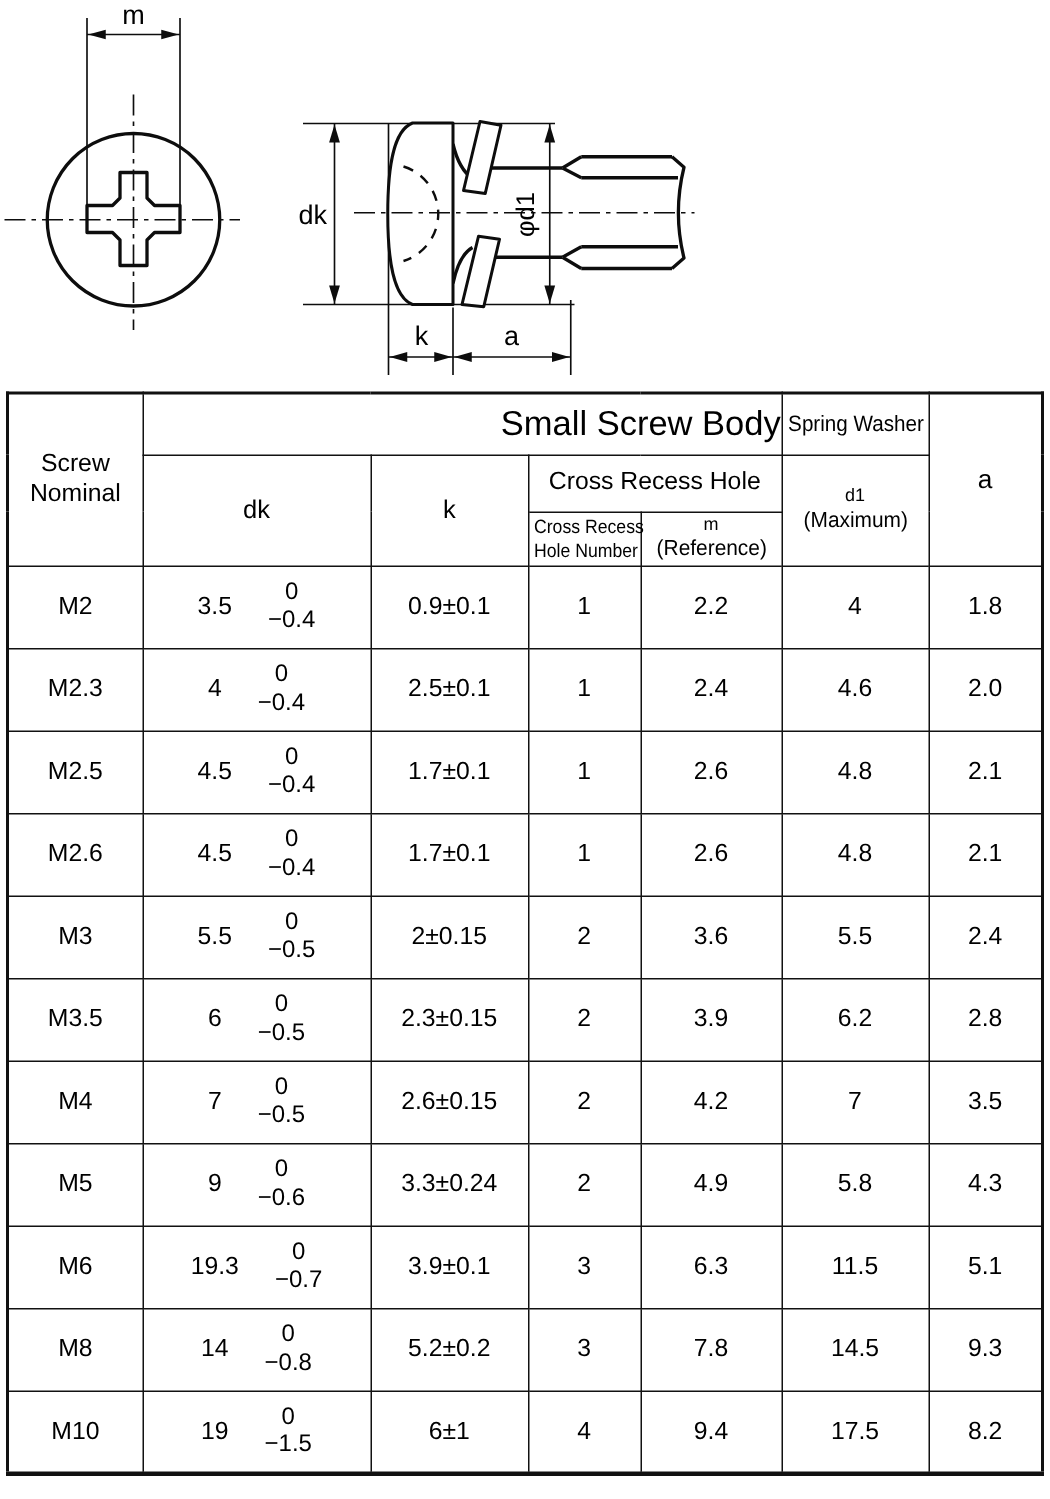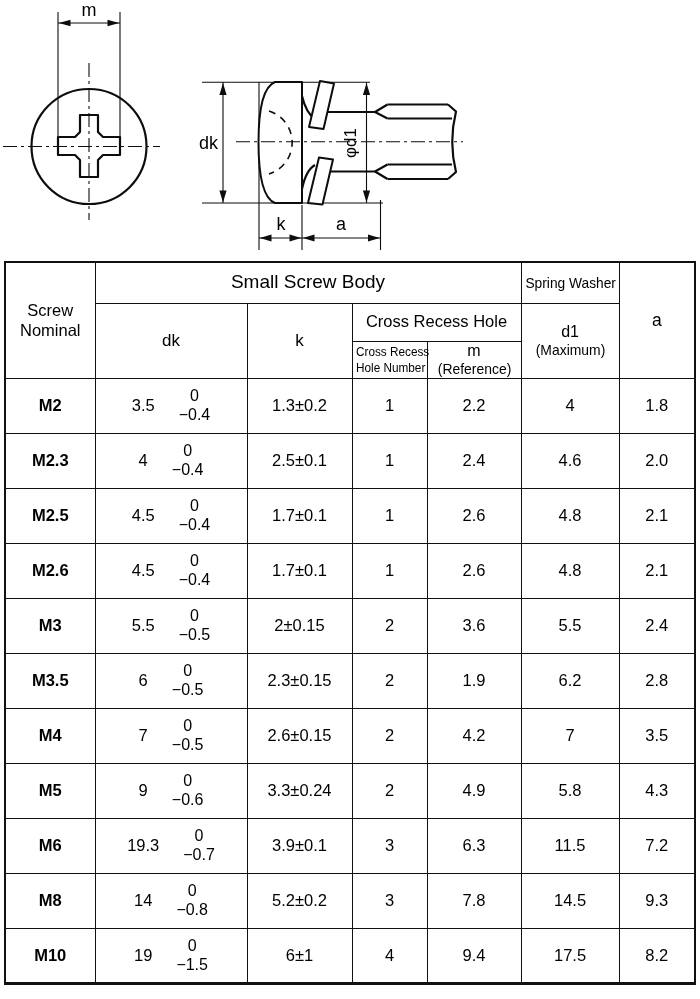--- a/index.html
+++ b/index.html
@@ -14,29 +14,29 @@
   .ah{fill:#0d0d0d;stroke:none;}
   text{fill:#000;font-family:"Liberation Sans",sans-serif;}
 
   #spec-table-wrap{position:absolute;left:4px;top:261px;}
   table{border-collapse:collapse;table-layout:fixed;width:692px;height:723px;
         border:2px solid #111;border-bottom-width:3px;}
   th,td{border:1px solid #111;padding:0;text-align:center;vertical-align:middle;
         font-weight:normal;font-size:16.5px;line-height:1.2;}
   thead tr.h1{height:41px;} thead tr.h2{height:38px;} thead tr.h3{height:36px;}
   tbody tr{height:55px;}
-  .ssb{font-size:19px;}
+  .ssb{font-size:23px;text-align:right;}
   .cond{display:inline-block;font-size:14.8px;transform:scaleX(.93);transform-origin:center;white-space:nowrap;}
   .cond2{font-size:12.8px;transform:scaleX(.92);transform-origin:center;white-space:nowrap;line-height:1.25;}
   .hdk,.hk{font-size:17px;}
   .ha{font-size:17.5px;}
   .crh{font-size:16.5px;}
-  .sub1{font-size:16px;line-height:1.15;}
+  .sub1{font-size:12px;line-height:1.15;}
   .sub2{font-size:14.5px;line-height:1.25;transform:scaleX(.96);transform-origin:center;white-space:nowrap;}
-  .nom{font-weight:bold;font-size:16.5px;}
+  .nom{font-weight:normal;font-size:16.5px;}
   .dkwrap{display:flex;justify-content:center;align-items:center;gap:24px;}
   .dkt{display:flex;flex-direction:column;align-items:center;line-height:1.18;font-size:16px;}
 </style>
 </head>
 <body>
 
 <svg id="drawing" width="700" height="260" viewBox="0 0 700 260">
 
   <g>
     <path class="cl" d="M3,146.5 L160,146.5"></path>
@@ -163,21 +163,21 @@
       <td class="nom">M2</td>
       <td>
             <div class="dkwrap">
               <span>3.5</span>
               <span class="dkt">
                 <span>0</span>
                 <span>−0.4</span>
               </span>
             </div>
           </td>
-      <td>1.3±0.2</td>
+      <td>0.9±0.1</td>
       <td>1</td>
       <td>2.2</td>
       <td>4</td>
       <td>1.8</td>
     </tr>
     <tr>
       <td class="nom">M2.3</td>
       <td>
             <div class="dkwrap">
               <span>4</span>
@@ -250,21 +250,21 @@
             <div class="dkwrap">
               <span>6</span>
               <span class="dkt">
                 <span>0</span>
                 <span>−0.5</span>
               </span>
             </div>
           </td>
       <td>2.3±0.15</td>
       <td>2</td>
-      <td>1.9</td>
+      <td>3.9</td>
       <td>6.2</td>
       <td>2.8</td>
     </tr>
     <tr>
       <td class="nom">M4</td>
       <td>
             <div class="dkwrap">
               <span>7</span>
               <span class="dkt">
                 <span>0</span>
@@ -303,21 +303,21 @@
               <span class="dkt">
                 <span>0</span>
                 <span>−0.7</span>
               </span>
             </div>
           </td>
       <td>3.9±0.1</td>
       <td>3</td>
       <td>6.3</td>
       <td>11.5</td>
-      <td>7.2</td>
+      <td>5.1</td>
     </tr>
     <tr>
       <td class="nom">M8</td>
       <td>
             <div class="dkwrap">
               <span>14</span>
               <span class="dkt">
                 <span>0</span>
                 <span>−0.8</span>
               </span>

